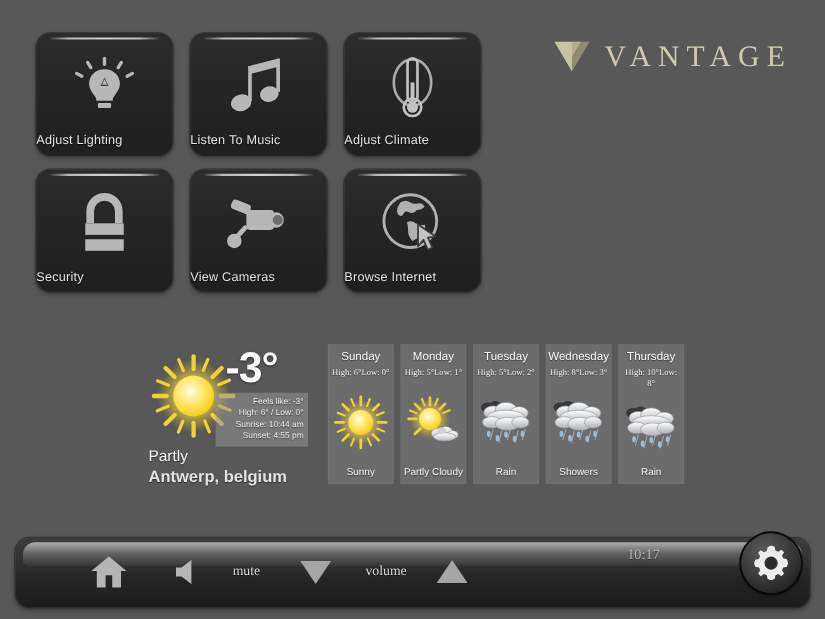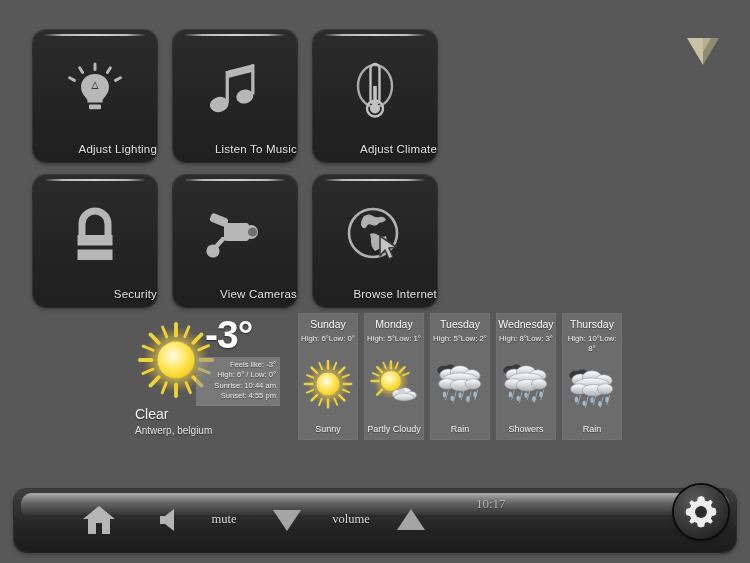--- a/index.html
+++ b/index.html
@@ -23,28 +23,28 @@
   .tile-grid {
     position: absolute;
     left: 33px;
     top: 30px;
     width: 405px;
   }
   .tile-row { display: flex; gap: 16px; margin-bottom: 13px; }
 
   .tile {
     width: 124px;
-    height: 132px;
+    height: 111px;
     border-radius: 13px;
     background: linear-gradient(180deg, #2c2c2c 0%, #262626 40%, #1f1f1f 100%);
     position: relative;
     box-shadow: 0 2px 4px rgba(0,0,0,0.42), 0 0 0 1px rgba(0,0,0,0.30);
     display: flex;
     flex-direction: column;
-    align-items: flex-end;
+    align-items: flex-start;
     justify-content: flex-start;
     cursor: pointer;
     overflow: hidden;
   }
   
   .tile::before {
     content: "";
     position: absolute;
     left: 12px; right: 12px; top: 4px;
     height: 2px;
@@ -137,23 +137,24 @@
     left: 0;
     top: 93px;
     font-size: 14px;
     color: #f2f2f2;
     text-shadow: 0 1px 1px rgba(0,0,0,0.5);
   }
   .current-loc {
     position: absolute;
     left: 0;
     top: 112px;
-    font-size: 10px;
+    font-size: 15px;
     color: #e4e4e4;
     text-shadow: 0 1px 1px rgba(0,0,0,0.5);
+    font-weight: bold;
   }
 
   .forecast-row {
     display: flex;
     gap: 6px;
     margin-left: 18px;
   }
   .fcard {
     width: 60px;
     height: 127px;
@@ -172,20 +173,21 @@
     white-space: nowrap;
   }
   .fcard-hl {
     font-size: 7.8px;
     color: #f0f0f0;
     margin-top: 4px;
     text-align: center;
     line-height: 10px;
     padding: 0 2px;
     text-shadow: 0 1px 1px rgba(0,0,0,0.45);
+    font-family: Liberation Serif, serif;
   }
   .fcard-icon {
     flex: 1;
     display: flex;
     align-items: center;
     justify-content: center;
     width: 100%;
   }
   .fcard-icon svg { display: block; }
   .fcard-cond {
@@ -236,24 +238,24 @@
 
   .tb-text {
     font-family: "Liberation Serif", serif;
     font-size: 12.5px;
     color: #d9d9d9;
     text-shadow: 0 1px 1px rgba(0,0,0,0.6);
   }
 
   .tb-clock {
     position: absolute;
-    right: 70px;
+    right: 56px;
     top: 6px;
     width: 190px;
-    text-align: left;
+    text-align: center;
     z-index: 2;
   }
   .tb-time {
     font-family: "Liberation Serif", serif;
     font-size: 13px;
     color: #b9b9b9;
     line-height: 17px;
     text-shadow: 0 1px 1px rgba(0,0,0,0.5);
   }
   .tb-date {
@@ -380,20 +382,21 @@
 
   </div>
 </div>
 
 <div class="logo">
   <svg class="logo-mark" viewBox="0 0 34 34">
     <path d="M1 4 L17 4 L17 31 Z" fill="#c9c3a6"></path>
     <path d="M17 4 L33 4 L17 31 Z" fill="#8f8a74"></path>
     <path d="M17 4 L25 4 L17 18 Z" fill="#b4ae92"></path>
   </svg>
+  <div class="logo-text">VANTAGE</div>
 </div>
 
 <div class="weather">
 
   <div class="current">
     <svg class="current-sun" viewBox="0 0 80 80">
       <defs>
         <radialGradient id="sunGlowA" cx="50%" cy="50%" r="50%">
           <stop offset="0%" stop-color="#fff6b0" stop-opacity="0.95"></stop>
           <stop offset="55%" stop-color="#ffe24d" stop-opacity="0.55"></stop>
@@ -431,21 +434,21 @@
 
     <div class="current-temp">-3°</div>
 
     <div class="current-details">
       <div>Feels like: -3°</div>
       <div>High: 6° / Low: 0°</div>
       <div>Sunrise: 10:44 am</div>
       <div>Sunset: 4:55 pm</div>
     </div>
 
-    <div class="current-cond">Clear</div>
+    <div class="current-cond">Partly</div>
     <div class="current-loc">Antwerp, belgium</div>
   </div>
 
   <div class="forecast-row">
 
     <div class="fcard">
       <div class="fcard-day">Sunday</div>
       <div class="fcard-hl">High: 6°Low: 0°</div>
       <div class="fcard-icon">
         <svg width="50" height="50" viewBox="0 0 80 80">

